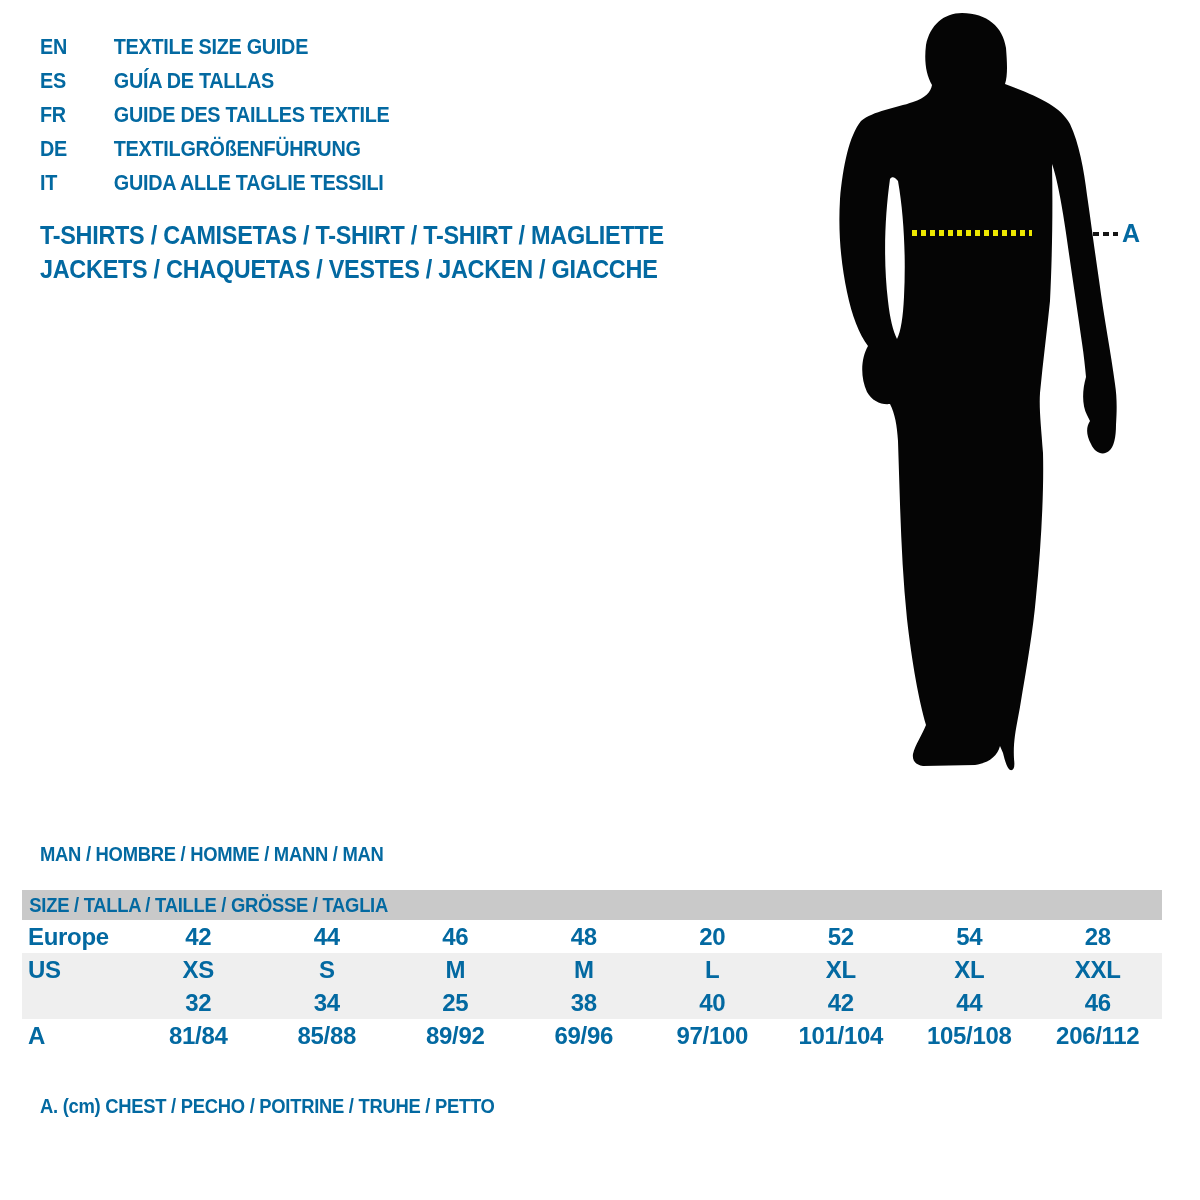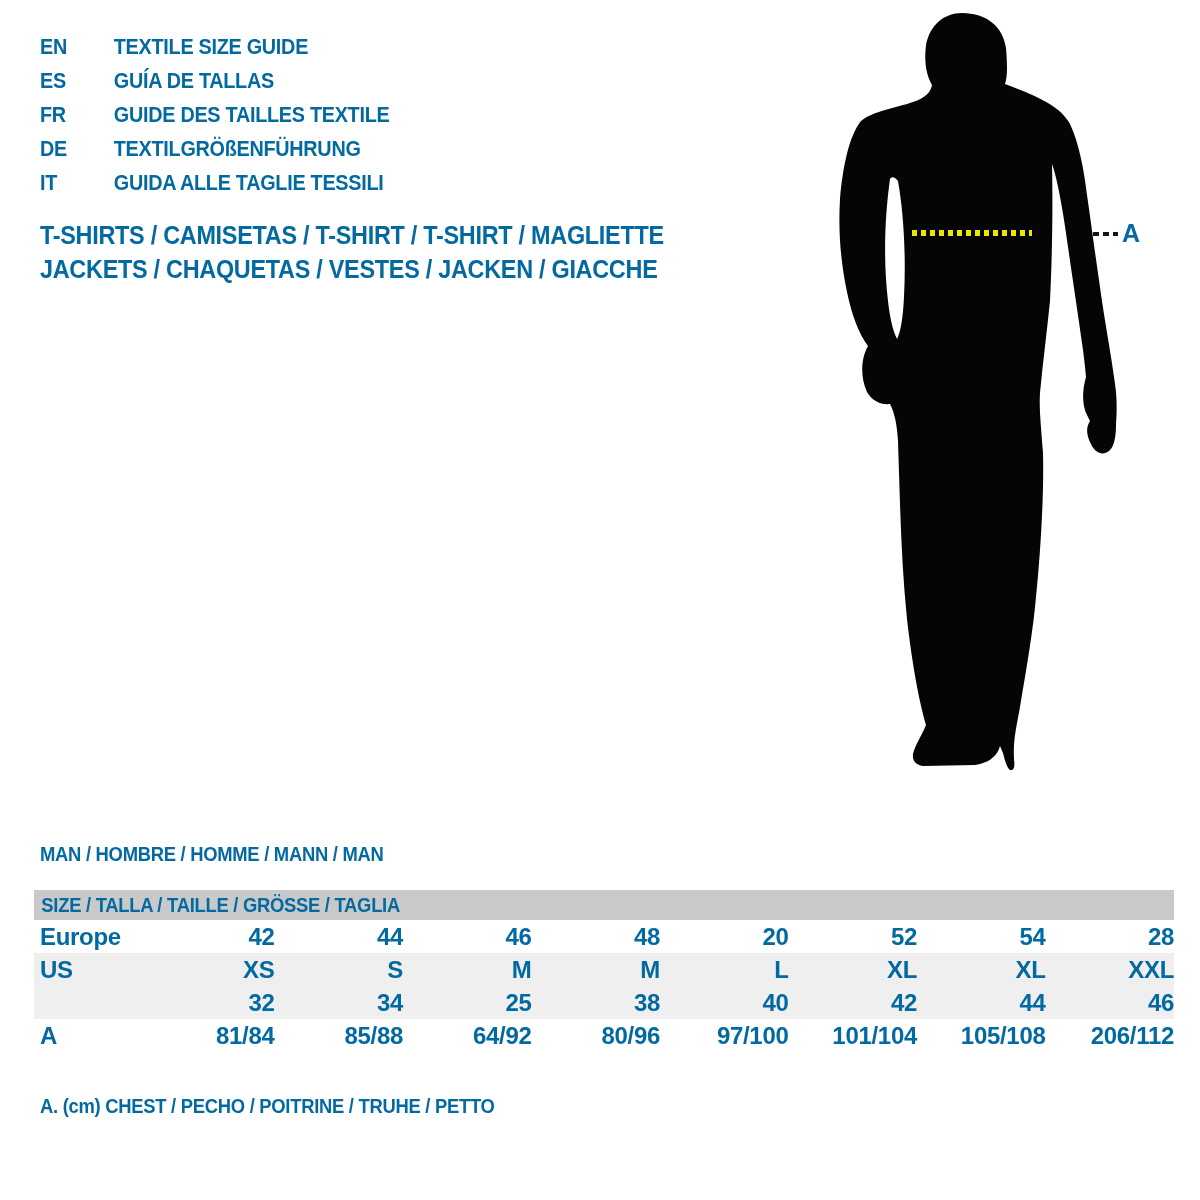--- a/index.html
+++ b/index.html
@@ -22,27 +22,27 @@
     background:repeating-linear-gradient(90deg,#ede700 0 5px,transparent 5px 9px);
   }
   .dash-line{
     position:absolute;left:1093px;top:232px;width:25px;height:4px;
     background:repeating-linear-gradient(90deg,#151515 0 6px,transparent 6px 10px);
   }
   .measure-label{position:absolute;left:1122px;top:219px;font-size:25px;font-weight:bold;}
   
   .man-line{position:absolute;left:40px;top:843px;font-size:20px;font-weight:bold;letter-spacing:-.3px;transform:scaleX(.92);transform-origin:0 0;white-space:nowrap;}
   
-  .size-table{position:absolute;left:34px;top:890px;width:1140px;}
+  .size-table{position:absolute;left:22px;top:890px;width:1140px;}
   .size-bar{height:30px;background:#c9c9c9;display:flex;align-items:center;}
   .size-bar-text{font-size:20px;font-weight:bold;padding-left:8px;letter-spacing:-.3px;transform:scaleX(.92);transform-origin:0 50%;white-space:nowrap;}
   .trow{display:flex;height:33px;align-items:center;font-size:24px;font-weight:bold;letter-spacing:-.3px;}
   .trow.shaded{background:#efefef;}
   .tlabel{width:112px;padding-left:6px;text-align:left;box-sizing:border-box;}
-  .tcell{flex:1 1 0;text-align:right;}
+  .tcell{flex:1 1 0;text-align:center;}
   
   .footnote{position:absolute;left:40px;top:1095px;font-size:20px;font-weight:bold;letter-spacing:-.3px;transform:scaleX(.92);transform-origin:0 0;white-space:nowrap;}
 </style>
 </head>
 <body>
 
 <div class="canvas">
 
   <div class="lang-block">
     <div class="lang-row">
@@ -169,22 +169,22 @@
       <span class="tcell">40</span>
       <span class="tcell">42</span>
       <span class="tcell">44</span>
       <span class="tcell">46</span>
     </div>
 
     <div class="trow">
       <span class="tlabel">A</span>
       <span class="tcell">81/84</span>
       <span class="tcell">85/88</span>
-      <span class="tcell">64/92</span>
-      <span class="tcell">80/96</span>
+      <span class="tcell">89/92</span>
+      <span class="tcell">69/96</span>
       <span class="tcell">97/100</span>
       <span class="tcell">101/104</span>
       <span class="tcell">105/108</span>
       <span class="tcell">206/112</span>
     </div>
   </div>
 
   <div class="footnote">A. (cm) CHEST / PECHO / POITRINE / TRUHE / PETTO</div>
 
 </div>

